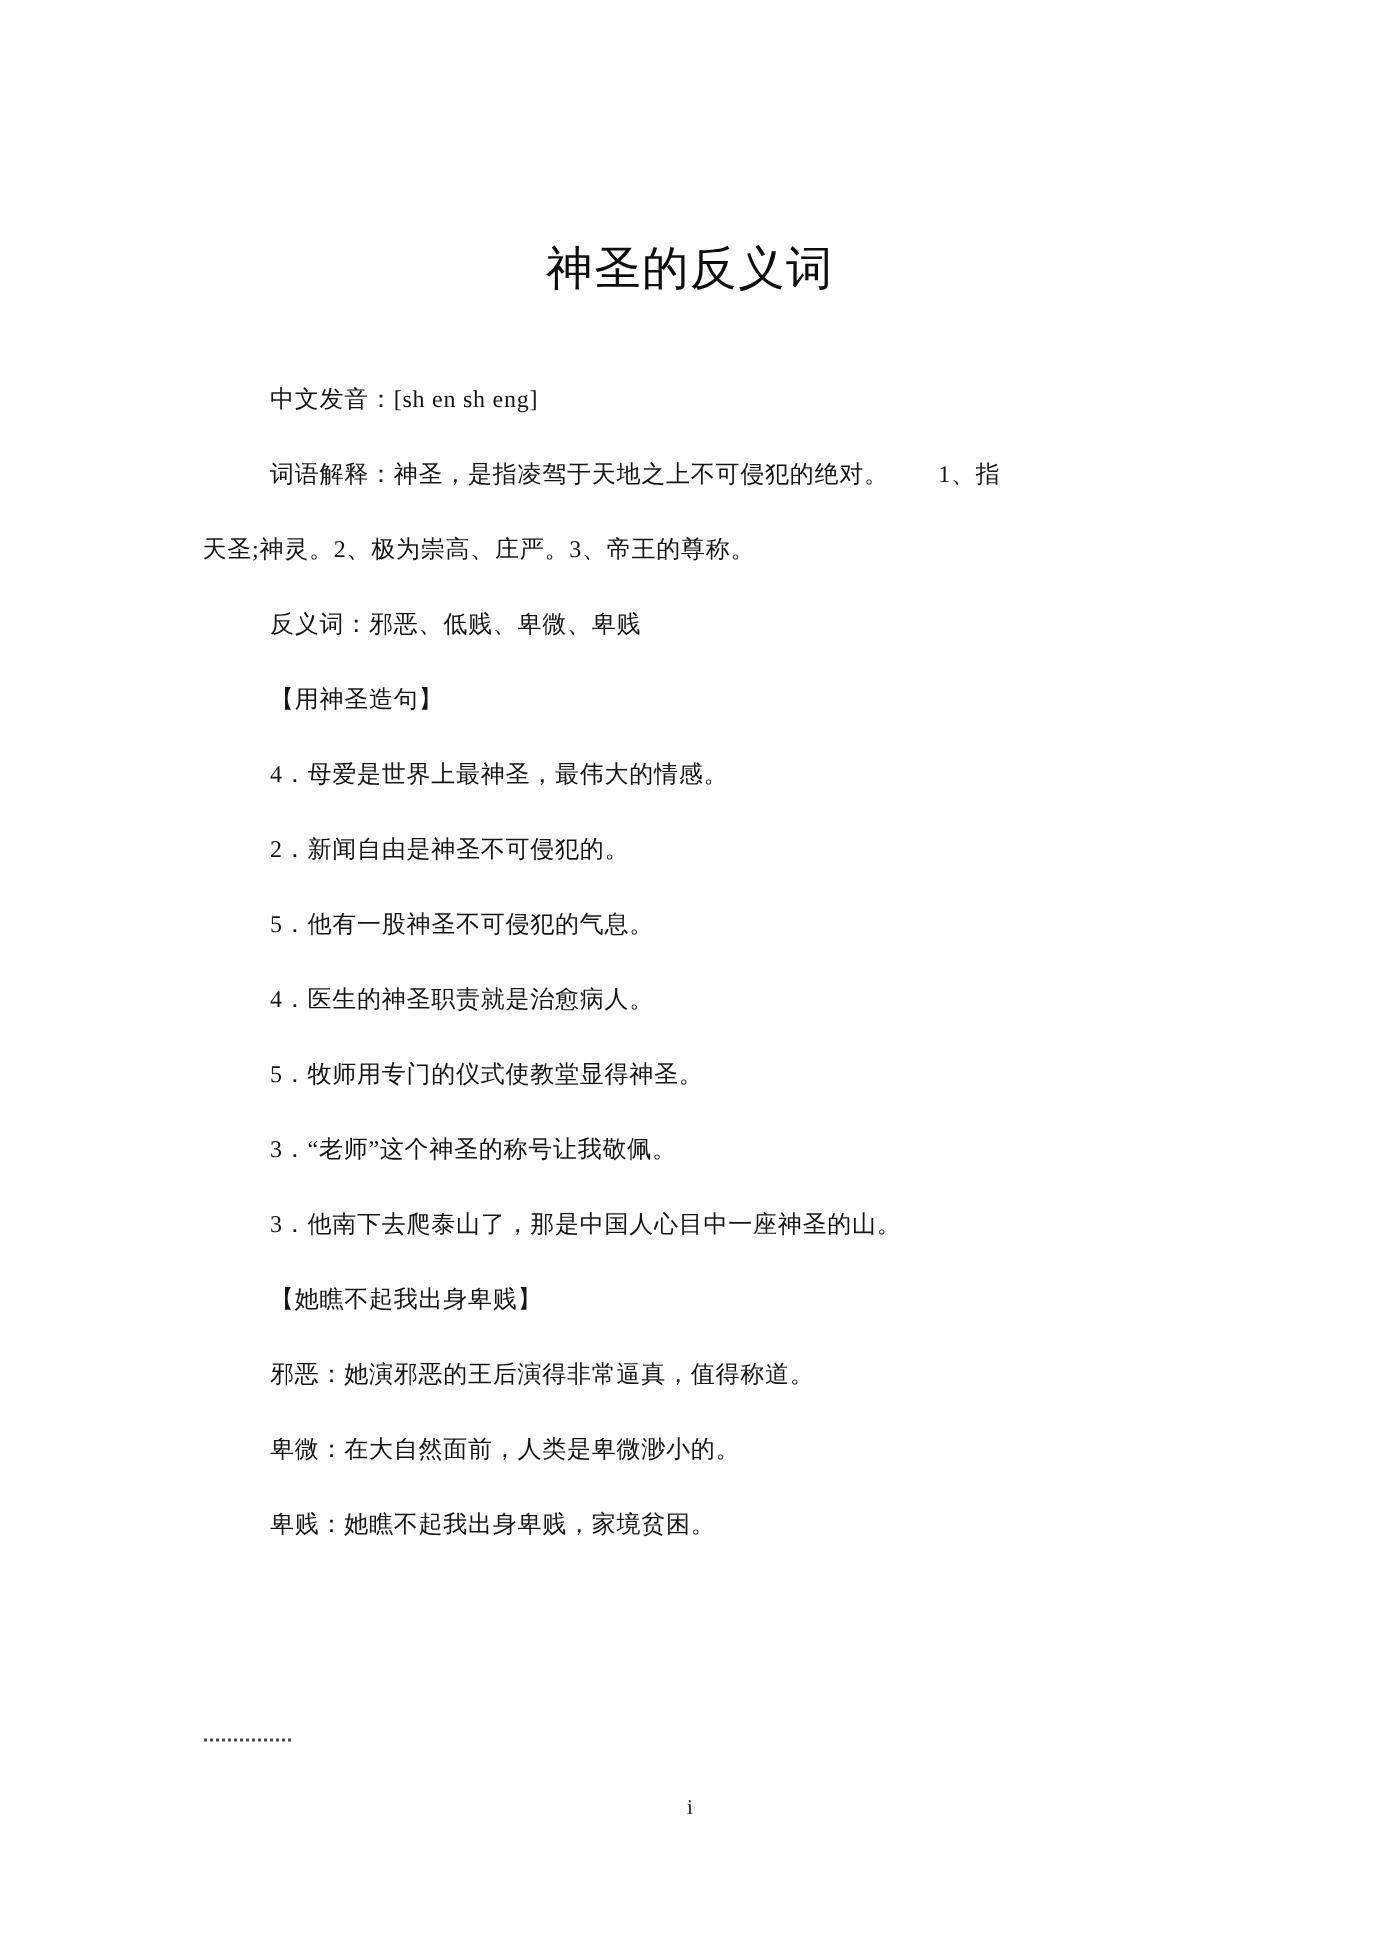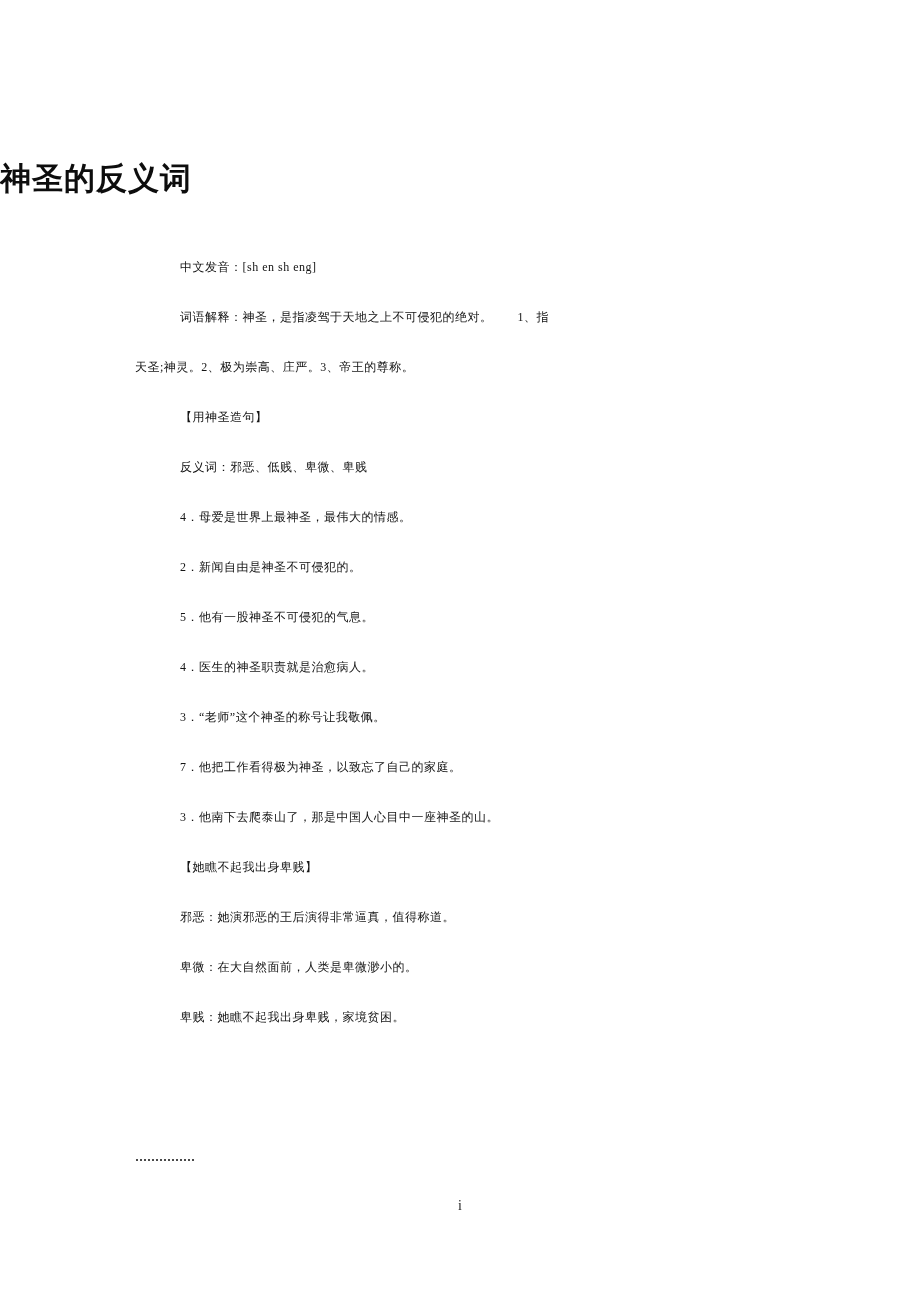--- a/index.html
+++ b/index.html
@@ -14,37 +14,37 @@
     background: #ffffff;
     overflow: hidden;
     font-family: "Liberation Serif", "DejaVu Serif", serif;
     color: #111111;
   }
   .doc-title {
     position: absolute;
     top: 140px;
     left: 0;
     width: 100%;
-    text-align: left;
+    text-align: center;
     font-size: 31px;
     line-height: 36px;
     letter-spacing: 1px;
     color: #0d0d0d;
-    font-weight: bold;
+    font-weight: normal;
   }
   .doc-body {
     position: absolute;
     top: 242px;
     left: 135px;
     width: 650px;
   }
   .text-line {
     height: 50px;
     line-height: 50px;
-    font-size: 12px;
+    font-size: 16px;
     letter-spacing: 0.5px;
     white-space: pre;
     color: #141414;
   }
   .text-line.indent {
     padding-left: 45px;
   }
   .footnote-separator {
     position: absolute;
     top: 1159px;
@@ -67,28 +67,28 @@
 </head>
 <body>
 
 <div class="page">
   <h1 class="doc-title">神圣的反义词</h1>
 
   <div class="doc-body">
       <div class="text-line indent">中文发音：[sh en sh eng]</div>
       <div class="text-line indent">词语解释：神圣，是指凌驾于天地之上不可侵犯的绝对。　　1、指</div>
       <div class="text-line">天圣;神灵。2、极为崇高、庄严。3、帝王的尊称。</div>
+      <div class="text-line indent">反义词：邪恶、低贱、卑微、卑贱</div>
       <div class="text-line indent">【用神圣造句】</div>
-      <div class="text-line indent">反义词：邪恶、低贱、卑微、卑贱</div>
       <div class="text-line indent">4．母爱是世界上最神圣，最伟大的情感。</div>
       <div class="text-line indent">2．新闻自由是神圣不可侵犯的。</div>
       <div class="text-line indent">5．他有一股神圣不可侵犯的气息。</div>
       <div class="text-line indent">4．医生的神圣职责就是治愈病人。</div>
+      <div class="text-line indent">5．牧师用专门的仪式使教堂显得神圣。</div>
       <div class="text-line indent">3．“老师”这个神圣的称号让我敬佩。</div>
-      <div class="text-line indent">7．他把工作看得极为神圣，以致忘了自己的家庭。</div>
       <div class="text-line indent">3．他南下去爬泰山了，那是中国人心目中一座神圣的山。</div>
       <div class="text-line indent">【她瞧不起我出身卑贱】</div>
       <div class="text-line indent">邪恶：她演邪恶的王后演得非常逼真，值得称道。</div>
       <div class="text-line indent">卑微：在大自然面前，人类是卑微渺小的。</div>
       <div class="text-line indent">卑贱：她瞧不起我出身卑贱，家境贫困。</div>
     </div>
 
   <div class="footnote-separator"></div>
 
   <div class="page-number">i</div>

